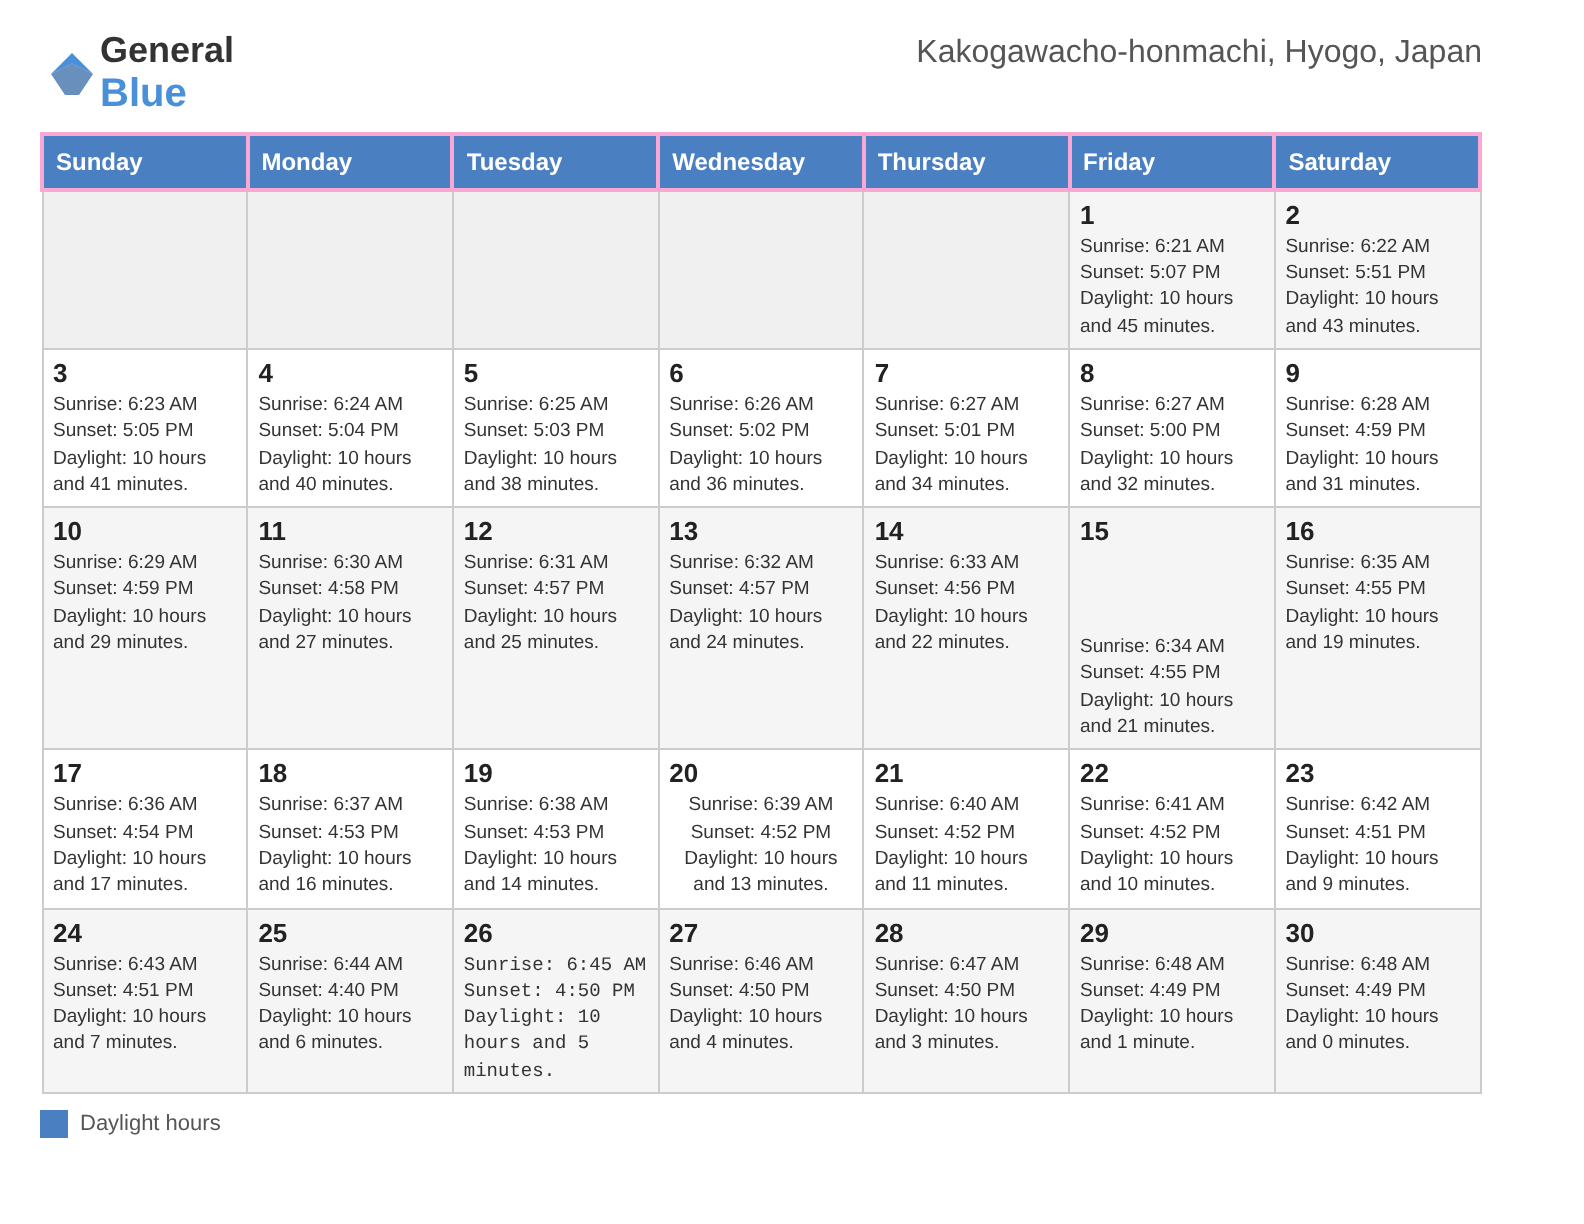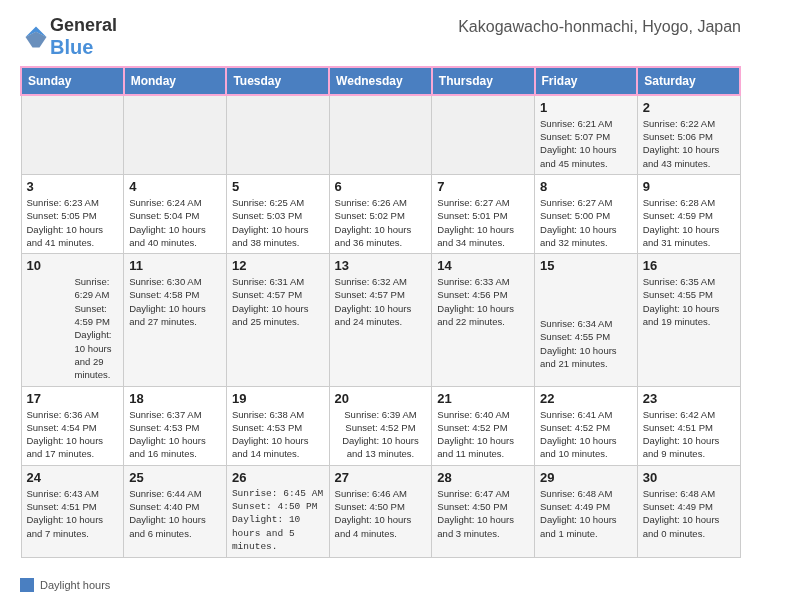--- a/index.html
+++ b/index.html
@@ -15,21 +15,21 @@
     .month-title { font-size: 36px; font-weight: 300; color: #333; line-height: 1.1; }
     .location { font-size: 16px; color: #555; margin-top: 2px; }
     table { width: 100%; border-collapse: collapse; font-size: 10.5px; }
     thead tr th { background: #4a7fc1; color: #fff; text-align: left; padding: 6px 6px; font-size: 12px; font-weight: bold; border: 2px solid #f9a8d4; }
     tbody tr td { border: 1px solid #ccc; vertical-align: top; padding: 4px 5px; min-height: 70px; width: calc(100%/7); }
     tbody tr:nth-child(odd) td { background: #f5f5f5; }
     tbody tr:nth-child(even) td { background: #fff; }
     .day-num { font-size: 13px; font-weight: bold; color: #222; display: block; margin-bottom: 2px; }
     .day-info { font-size: 9.5px; color: #333; line-height: 1.4; }
     .empty { background: #f0f0f0 !important; }
-    .footer { display: flex; align-items: center; margin-top: 20px; font-size: 11px; color: #555; }
+    .footer { display: flex; align-items: center; margin-top: 8px; font-size: 11px; color: #555; }
     .legend-box { width: 14px; height: 14px; background: #4a7fc1; margin-right: 6px; display: inline-block; }
   </style>
 </head>
 <body>
 
 <div class="page">
   <div class="header">
     <div class="logo">
       <svg class="logo-icon" viewBox="0 0 32 32" xmlns="http://www.w3.org/2000/svg">
         <polygon points="16,4 28,16 16,10 4,16" fill="#4a90d9"></polygon>
@@ -70,21 +70,21 @@
           <td class="empty"></td>
           <td>
             <span class="day-num">1</span>
             <div class="day-info" style="white-space: pre-line;">Sunrise: 6:21 AM
 Sunset: 5:07 PM
 Daylight: 10 hours and 45 minutes.</div>
           </td>
           <td>
             <span class="day-num">2</span>
             <div class="day-info" style="white-space: pre-line;">Sunrise: 6:22 AM
-Sunset: 5:06 PM
+Sunset: 5:51 PM
 Daylight: 10 hours and 43 minutes.</div>
           </td>
         </tr>
         <tr>
           <td>
             <span class="day-num">3</span>
             <div class="day-info" style="white-space: pre-line;">Sunrise: 6:23 AM
 Sunset: 5:05 PM
 Daylight: 10 hours and 41 minutes.</div>
           </td>
@@ -121,21 +121,21 @@
           <td>
             <span class="day-num">9</span>
             <div class="day-info" style="white-space: pre-line;">Sunrise: 6:28 AM
 Sunset: 4:59 PM
 Daylight: 10 hours and 31 minutes.</div>
           </td>
         </tr>
         <tr>
           <td>
             <span class="day-num">10</span>
-            <div class="day-info" style="white-space: pre-line; margin-left: 48px;">Sunrise: 6:29 AM
+            <div class="day-info" style="white-space: pre-line;">Sunrise: 6:29 AM
 Sunset: 4:59 PM
 Daylight: 10 hours and 29 minutes.</div>
           </td>
           <td>
             <span class="day-num">11</span>
             <div class="day-info" style="white-space: pre-line;">Sunrise: 6:30 AM
 Sunset: 4:58 PM
 Daylight: 10 hours and 27 minutes.</div>
           </td>
           <td>

